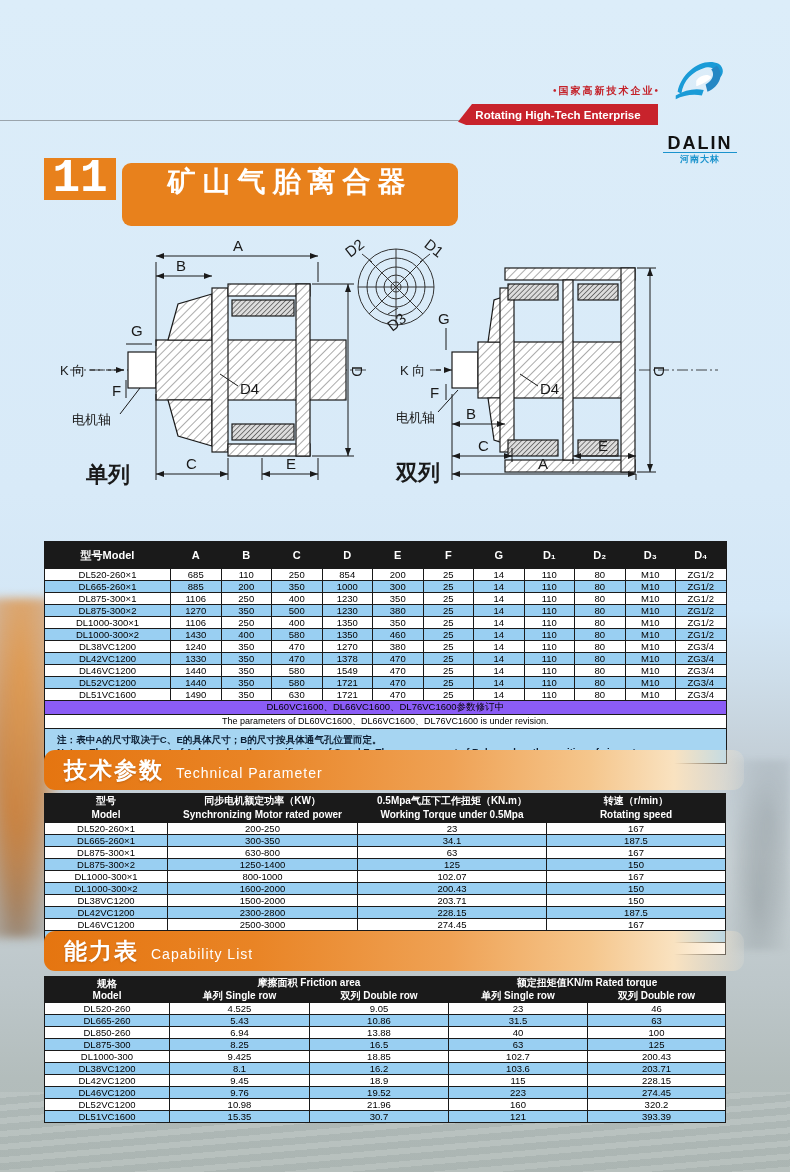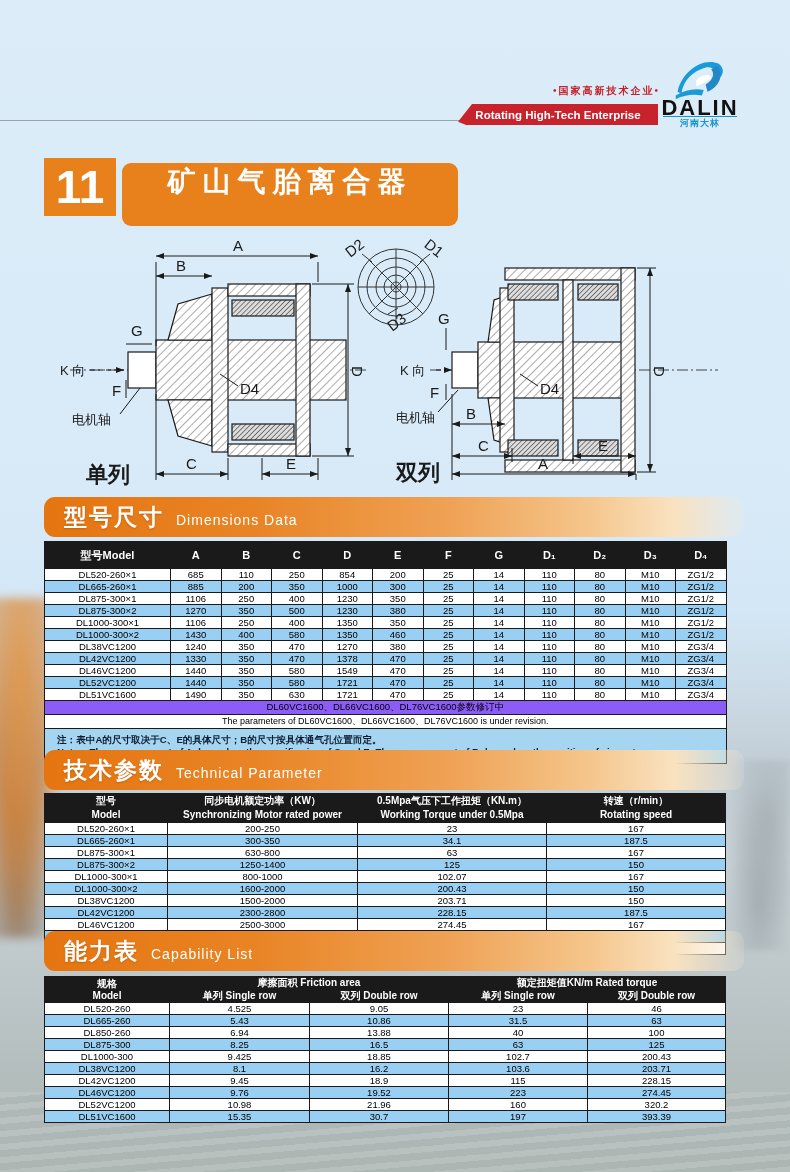--- a/index.html
+++ b/index.html
@@ -22,27 +22,27 @@
   
   .slogan-cn{position:absolute;left:480px;top:84px;width:180px;text-align:right;
     color:#c4232b;font-weight:bold;font-size:10px;letter-spacing:2px;font-family:"Liberation Serif","DejaVu Serif",serif;}
   .head-line{position:absolute;left:0;top:120px;width:478px;height:0;border-top:1px solid #9aa4ac;}
   .slogan-banner{position:absolute;left:458px;top:104px;width:200px;height:21px;background:#c8232c;
     clip-path:polygon(0 85%,7% 0,100% 0,100% 100%,4% 100%);
     color:#fff;font-weight:bold;font-size:11.5px;display:flex;align-items:center;justify-content:center;
     box-shadow:0 1px 0 rgba(255,255,255,.8);}
   .logo{position:absolute;left:655px;top:52px;width:90px;text-align:center;}
   .logo svg{display:block;margin:0 auto;}
-  .logo-name{font-weight:bold;font-size:22px;color:#111;letter-spacing:2px;line-height:15px;}
+  .logo-name{font-weight:bold;font-size:18px;color:#111;letter-spacing:2px;line-height:15px;margin-top:36px;}
   .logo-sub{font-size:9px;color:#1a93cd;font-weight:bold;letter-spacing:1px;border-top:1px solid #1a93cd;margin:1px 8px 0 8px;}
 
   
-  .num-box{position:absolute;left:44px;top:158px;width:72px;height:58px;background:#e8811c;
+  .num-box{position:absolute;left:44px;top:158px;width:72px;height:42px;background:#e8811c;
     color:#fff;font-weight:bold;font-size:46px;display:flex;align-items:center;justify-content:center;
-    font-family:Liberation Sans, sans-serif;}
+    font-family:Liberation Mono, monospace;}
   .title-box{position:absolute;left:122px;top:163px;width:336px;height:63px;background:#e8811c;border-radius:9px;
     color:#fff;text-align:center;}
   .title-cn{font-size:28px;font-weight:bold;letter-spacing:7px;}
   .title-en{font-size:13px;margin-top:1px;letter-spacing:.5px;}
 
   
   .drawings{position:absolute;left:0;top:234px;}
   .drawings text{fill:#1a1a1a;font-size:15px;font-family:"Liberation Sans","DejaVu Sans",sans-serif;}
   .drawings text.cjk{font-size:13px;}
   .drawings text.cap{font-size:22px;font-weight:bold;}
@@ -218,24 +218,20 @@
       <line class="dim" stroke-dasharray="5 3" x1="436" y1="136" x2="452" y2="136" marker-end="url(#ar)"></line>
       <text class="cjk" x="400" y="141">K 向</text>
       <line class="dim" x1="538" y1="152" x2="520" y2="140"></line>
       <text x="540" y="160">D4</text>
       <line class="dim" x1="438" y1="178" x2="458" y2="156"></line>
       <text class="cjk" x="396" y="188">电机轴</text>
       <text class="cap" x="396" y="246">双列</text>
     </g>
   </svg>
 
-  <div class="banner" style="top:497px">
-    <span class="cn">型号尺寸</span>
-    <span class="en">Dimensions Data</span>
-  </div>
   <table class="t dims">
     <colgroup>
         <col style="width:126px">
         <col span="11" style="width:50.5px">
       </colgroup>
     <thead>
       <tr>
         <th>型号Model</th>
         <th>A</th>
         <th>B</th>
@@ -612,18 +608,18 @@
           <td>DL52VC1200</td>
           <td>10.98</td>
           <td>21.96</td>
           <td>160</td>
           <td>320.2</td>
         </tr>
         <tr class="alt">
           <td>DL51VC1600</td>
           <td>15.35</td>
           <td>30.7</td>
-          <td>197</td>
+          <td>121</td>
           <td>393.39</td>
         </tr>
       </tbody>
   </table>
 </div>
 
 </body></html>

